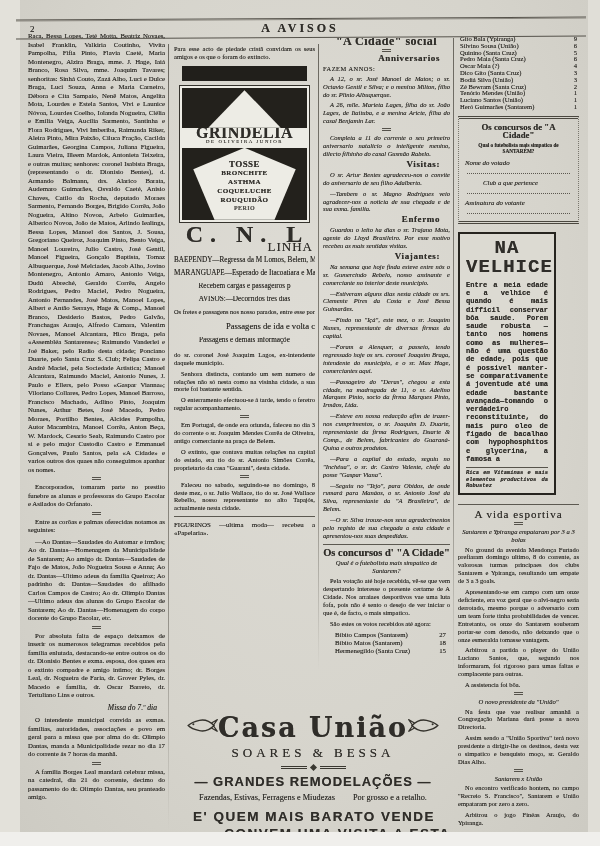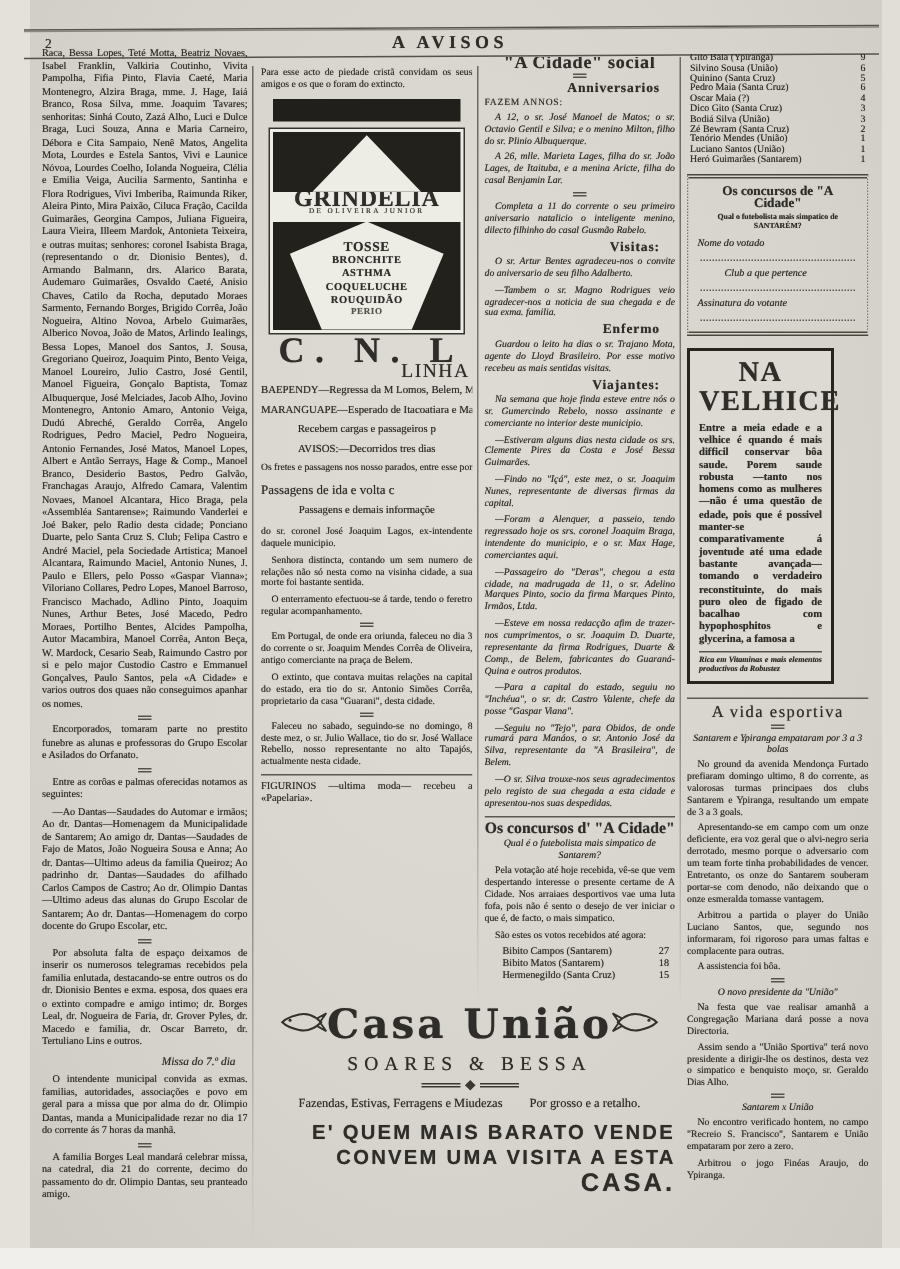--- a/index.html
+++ b/index.html
@@ -55,65 +55,65 @@
   .g-ailments{position:absolute;inset:0;text-align:center;padding-top:13px;}
   .g-ailments span{display:block;font-weight:bold;letter-spacing:.4px;}
   .g-a0{font-size:9px;}
   .g-a1,.g-a2,.g-a3,.g-a4{font-size:7px;line-height:9px;}
   .g-a5{font-size:6px;line-height:7px;opacity:.8;}
 
   .cnl-title{font-size:24px;font-weight:bold;letter-spacing:7px;text-align:center;margin:8px 0 0 6px;white-space:nowrap;}
   .cnl-sub{font-size:13px;text-align:right;margin:4px 2px 6px 0;letter-spacing:1px;}
   .ship{font-size:7.2px;line-height:8.6px;margin:4px 0;white-space:nowrap;overflow:hidden;}
   .ship-c{font-size:7.2px;text-align:center;margin:5px 0;white-space:nowrap;overflow:hidden;}
-  .ship-big{font-size:8.6px;text-align:left;margin:6px 0;white-space:nowrap;overflow:hidden;}
+  .ship-big{font-size:8.6px;text-align:right;margin:6px 0;white-space:nowrap;overflow:hidden;}
   .figurinos{font-size:6.9px;margin:3px 0;}
 
   
   .social-title{font-size:12px;font-weight:bold;text-align:center;letter-spacing:.5px;}
   .h-right{font-size:9px;font-weight:bold;text-align:right;padding-right:10px;margin:2px 0;letter-spacing:.6px;}
   .fazem{font-size:6.4px;letter-spacing:.5px;margin:2px 0;}
   .conc-h{font-size:10.5px;font-weight:bold;text-align:center;margin:3px 0 2px 0;}
   .conc-q{font-size:6.6px;font-style:italic;text-align:center;margin:0 6px 3px 6px;line-height:7.8px;}
   .vote-row{display:flex;justify-content:space-between;font-size:6.8px;line-height:8.2px;padding:0 4px 0 12px;}
   .vote-row .vote-count{padding-left:4px;}
 
   
   .votes4 .vote-row{padding:0 2px;font-size:6.6px;line-height:6.8px;}
   .coupon{margin-top:5px;border-top:3px double #4a473f;border-bottom:3px double #4a473f;
     border-left:1px dotted #7a776e;border-right:1px dotted #7a776e;padding:5px 6px 7px 6px;}
   .coupon-title{font-size:8.8px;font-weight:bold;text-align:center;}
   .coupon-q{font-size:5.2px;text-align:center;line-height:6.2px;margin:2px 8px 4px 8px;font-weight:bold;}
   .fld{font-size:6.8px;font-style:italic;margin-top:5px;}
   .dotline{border-bottom:1px dotted #5c5850;height:7px;margin:0 2px;}
 
-  .velhice{margin-top:8px;width:98px;border:2px solid #26241f;padding:5px 6px 4px 6px;background:#dcdad2;}
+  .velhice{margin-top:8px;width:98px;border:2px solid #26241f;padding:5px 6px 4px 6px;background:#dcdad2;font-family:Liberation Mono, monospace;}
   .velhice-title{font-size:19px;line-height:19px;font-weight:bold;text-align:center;letter-spacing:1px;}
   .velhice-body{font-size:7.1px;line-height:8.3px;font-weight:bold;text-align:justify;margin-top:4px;}
   .scott-wrap{position:relative;margin-top:4px;border-top:1px solid #57544c;padding-top:3px;min-height:58px;}
   .scott-name{font-size:16px;line-height:16px;font-weight:bold;width:58px;}
   .scott-icon{position:absolute;right:-2px;top:4px;}
   .scott-tag{font-size:5.4px;font-weight:bold;font-style:italic;line-height:6.4px;margin-top:4px;border-top:1px solid #57544c;padding-top:2px;}
 
   .esport-title{font-size:11px;text-align:center;letter-spacing:1px;margin-top:6px;}
   .esport-sub{font-size:6.6px;font-style:italic;text-align:center;line-height:7.6px;margin:2px 4px;}
 
   
   .casa{position:absolute;left:176px;top:668px;width:274px;height:156px;text-align:center;}
-  .casa-titlerow{display:flex;align-items:center;justify-content:center;gap:0;}
+  .casa-titlerow{display:flex;align-items:center;justify-content:center;gap:0;margin-top:44px;}
   .casa-title{font-size:27px;font-weight:bold;letter-spacing:2px;font-family:"DejaVu Serif",serif;}
   .casa-de{font-size:8px;letter-spacing:2px;margin-top:1px;}
   .casa-owners{font-size:13px;letter-spacing:4px;margin-top:2px;}
   .casa-orn{font-size:8px;letter-spacing:1px;margin:1px 0;}
   .orn-dash{display:inline-block;width:26px;height:3px;border-top:1px solid #3a3831;border-bottom:1px solid #3a3831;vertical-align:middle;margin:0 4px;}
   .orn-diamond{display:inline-block;width:5px;height:5px;background:#3a3831;transform:rotate(45deg);vertical-align:middle;}
   .casa-remodel{font-size:13px;font-weight:bold;letter-spacing:1px;margin-top:3px;font-family:"Liberation Sans",sans-serif;}
   .casa-goods{font-size:8.3px;margin-top:4px;white-space:nowrap;}
   .casa-goods .gap{display:inline-block;width:18px;}
-  .casa-slogan1{font-size:13.5px;font-weight:bold;letter-spacing:1.5px;text-align:right;margin:7px 0 0 2px;font-family:"Liberation Sans",sans-serif;}
+  .casa-slogan1{font-size:13.5px;font-weight:bold;letter-spacing:1.5px;text-align:center;margin:7px 0 0 2px;font-family:"Liberation Sans",sans-serif;}
   .casa-slogan2{font-size:13.5px;font-weight:bold;letter-spacing:1.5px;margin-top:2px;font-family:"Liberation Sans",sans-serif;text-align:right;}
   .casa-slogan2 .big{font-size:17px;letter-spacing:2px;}
 </style>
 </head>
 <body>
 
 <div class="page ink">
   <div class="edge-left"></div>
   <div class="edge-right"></div>
 
@@ -325,20 +325,21 @@
       <span>
         <svg viewBox="0 0 36 22" width="32" height="19" aria-hidden="true">
           <path d="M4 11 Q12 3 21 5 Q30 7 34 11 Q30 15 21 17 Q12 19 4 11 Z" fill="none" stroke="#33312b" stroke-width="1.6"></path>
           <path d="M5 11 L0 4 L7 8 M5 11 L0 18 L7 14" fill="none" stroke="#33312b" stroke-width="1.4"></path>
           <circle cx="28" cy="9.5" r="1.2" fill="#33312b"></circle>
         </svg>
       </span>
     </div>
     <div class="casa-owners">SOARES &amp; BESSA</div>
     <div class="casa-orn"><span class="orn-dash"></span><span class="orn-diamond"></span><span class="orn-dash"></span></div>
+    <div class="casa-remodel">— GRANDES REMODELAÇÕES —</div>
     <div class="casa-goods">
       <span>Fazendas, Estivas, Ferragens e Miudezas</span><span class="gap"></span><span>Por grosso e a retalho.</span>
     </div>
     <div class="casa-slogan1">E' QUEM MAIS BARATO VENDE</div>
     <div class="casa-slogan2">
       <span>CONVEM UMA VISITA A ESTA</span>
       <span class="big">CASA.</span>
     </div>
   </div>
 

